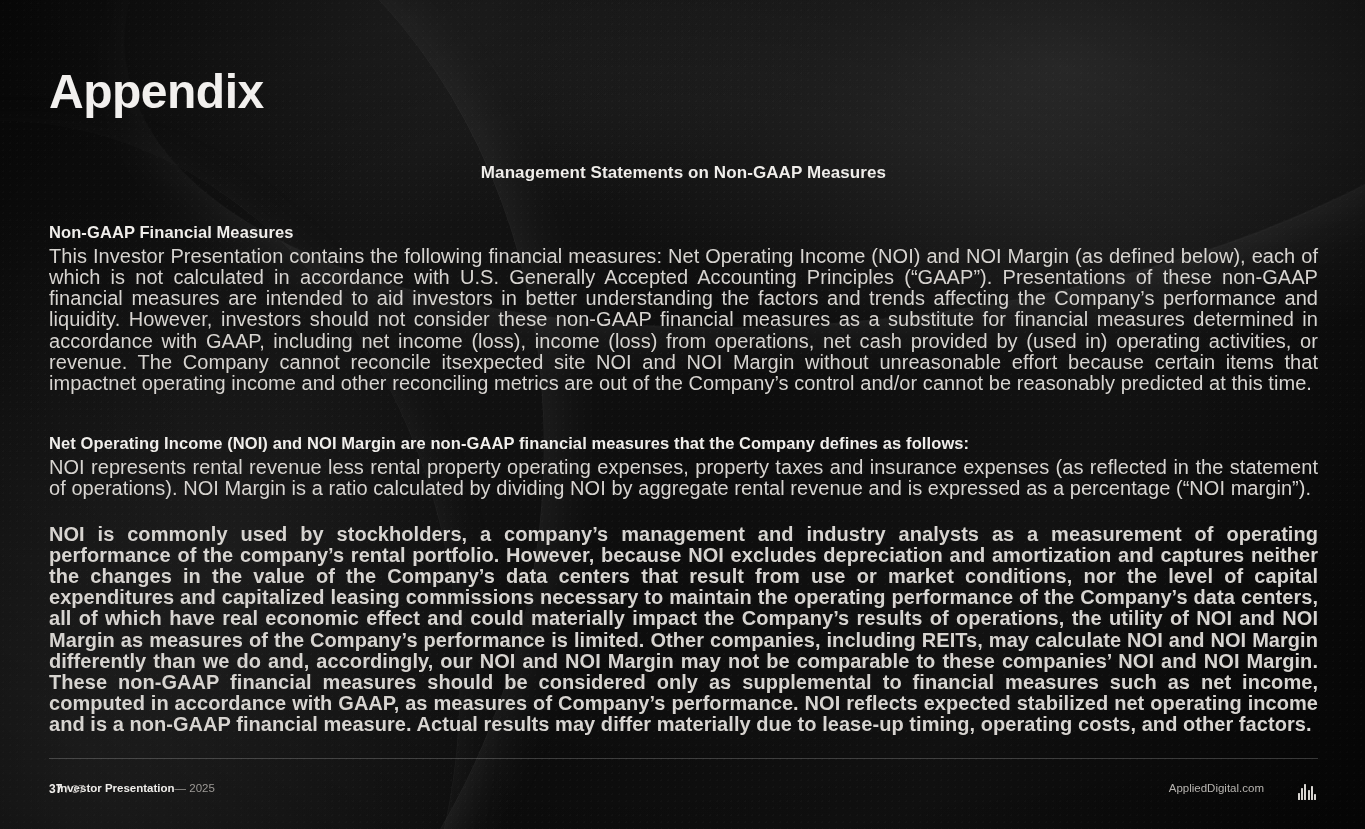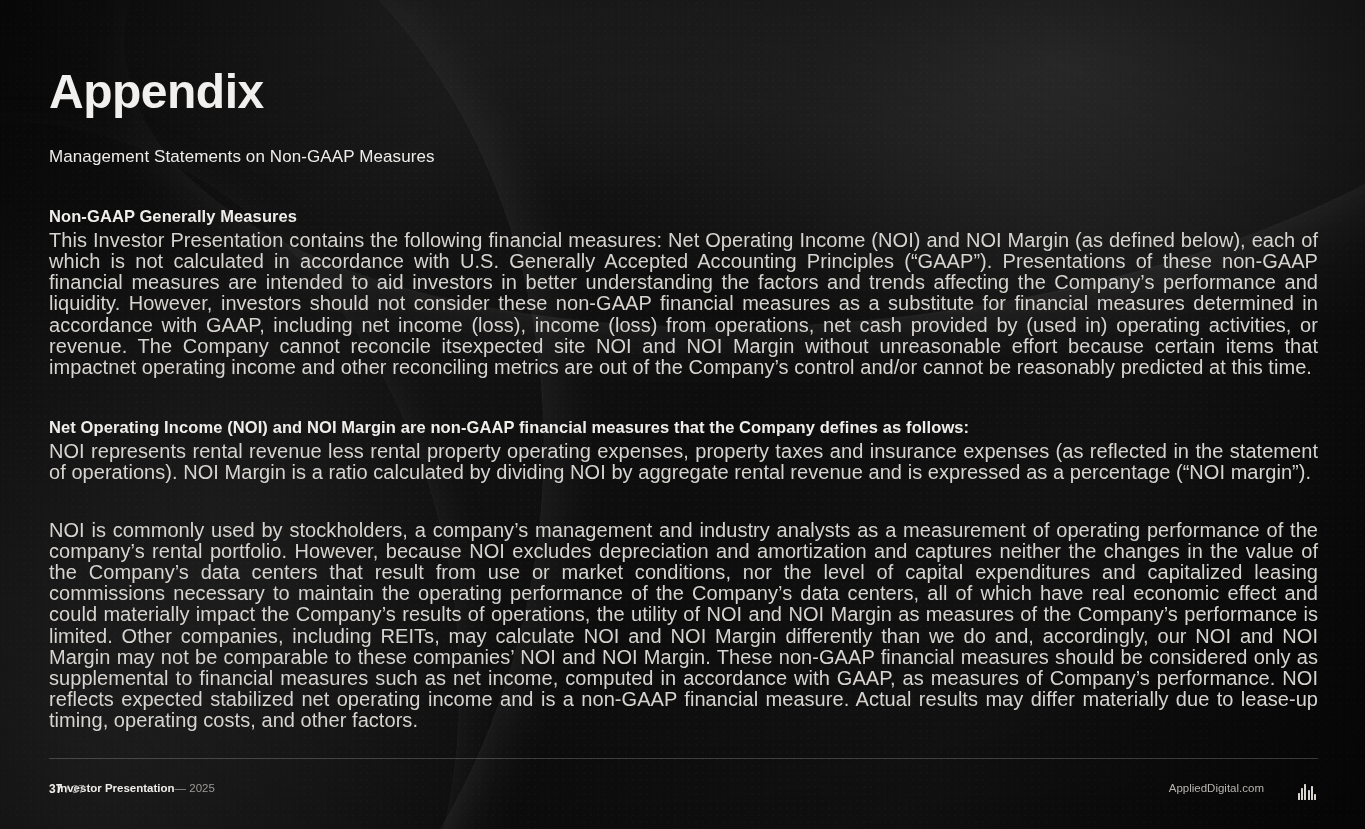--- a/index.html
+++ b/index.html
@@ -79,43 +79,44 @@
   .title {
     font-size: 48px;
     font-weight: bold;
     letter-spacing: -0.5px;
     color: #f2f0ee;
     margin-top: 66px;
     line-height: 1.1;
   }
   .subtitle {
     font-size: 17px;
-    font-weight: normal;
+    font-weight: bold;
     color: #efedea;
-    margin-top: 28px;
+    margin-top: 44px;
     letter-spacing: 0.1px;
+    text-align: center;
   }
   .sec-head {
     font-size: 16.5px;
     font-weight: bold;
     color: #f0eeeb;
     margin-top: 40px;
     letter-spacing: 0.1px;
   }
   .sec-head.tight { margin-top: 10px; }
   .body-text {
     font-size: 20px;
     line-height: 21.2px;
     color: #d7d4d0;
     text-align: justify;
     text-justify: inter-word;
     margin-top: 4px;
     letter-spacing: 0.05px;
   }
-  .body-text.nogap { margin-top: 14px; }
+  .body-text.nogap { margin-top: 2px; font-weight: bold; }
   .block-gap { height: 30px; }
   .block-gap-sm { height: 22px; }
 
   
   .rule {
     position: absolute;
     left: 0;
     top: 758px;
     width: 1269px;
     height: 1px;
@@ -179,21 +180,21 @@
   <div class="swoosh-b"></div>
   <div class="swoosh-c"></div>
   <div class="dots"></div>
   <div class="vignette"></div>
 
   <div class="content">
 
     <h1 class="title">Appendix</h1>
     <h2 class="subtitle">Management Statements on Non-GAAP Measures</h2>
 
-    <h3 class="sec-head">Non-GAAP Generally Measures</h3>
+    <h3 class="sec-head">Non-GAAP Financial Measures</h3>
     <p class="body-text">This Investor Presentation contains the following financial measures: Net Operating Income (NOI) and NOI Margin (as defined below), each of which is not calculated in accordance with U.S. Generally Accepted Accounting Principles (“GAAP”). Presentations of these non-GAAP financial measures are intended to aid investors in better understanding the factors and trends affecting the Company’s performance and liquidity. However, investors should not consider these non-GAAP financial measures as a substitute for financial measures determined in accordance with GAAP, including net income (loss), income (loss) from operations, net cash provided by (used in) operating activities, or revenue. The Company cannot reconcile itsexpected site NOI and NOI Margin without unreasonable effort because certain items that impactnet operating income and other reconciling metrics are out of the Company’s control and/or cannot be reasonably predicted at this time.</p>
 
     <div class="block-gap"></div>
 
     <h3 class="sec-head tight">Net Operating Income (NOI) and NOI Margin are non-GAAP financial measures that the Company defines as follows:</h3>
     <p class="body-text">NOI represents rental revenue less rental property operating expenses, property taxes and insurance expenses (as reflected in the statement of operations). NOI Margin is a ratio calculated by dividing NOI by aggregate rental revenue and is expressed as a percentage (“NOI margin”).</p>
 
     <div class="block-gap-sm"></div>
 
     <p class="body-text nogap">NOI is commonly used by stockholders, a company’s management and industry analysts as a measurement of operating performance of the company’s rental portfolio. However, because NOI excludes depreciation and amortization and captures neither the changes in the value of the Company’s data centers that result from use or market conditions, nor the level of capital expenditures and capitalized leasing commissions necessary to maintain the operating performance of the Company’s data centers, all of which have real economic effect and could materially impact the Company’s results of operations, the utility of NOI and NOI Margin as measures of the Company’s performance is limited. Other companies, including REITs, may calculate NOI and NOI Margin differently than we do and, accordingly, our NOI and NOI Margin may not be comparable to these companies’ NOI and NOI Margin. These non-GAAP financial measures should be considered only as supplemental to financial measures such as net income, computed in accordance with GAAP, as measures of Company’s performance. NOI reflects expected stabilized net operating income and is a non-GAAP financial measure. Actual results may differ materially due to lease-up timing, operating costs, and other factors.</p>

